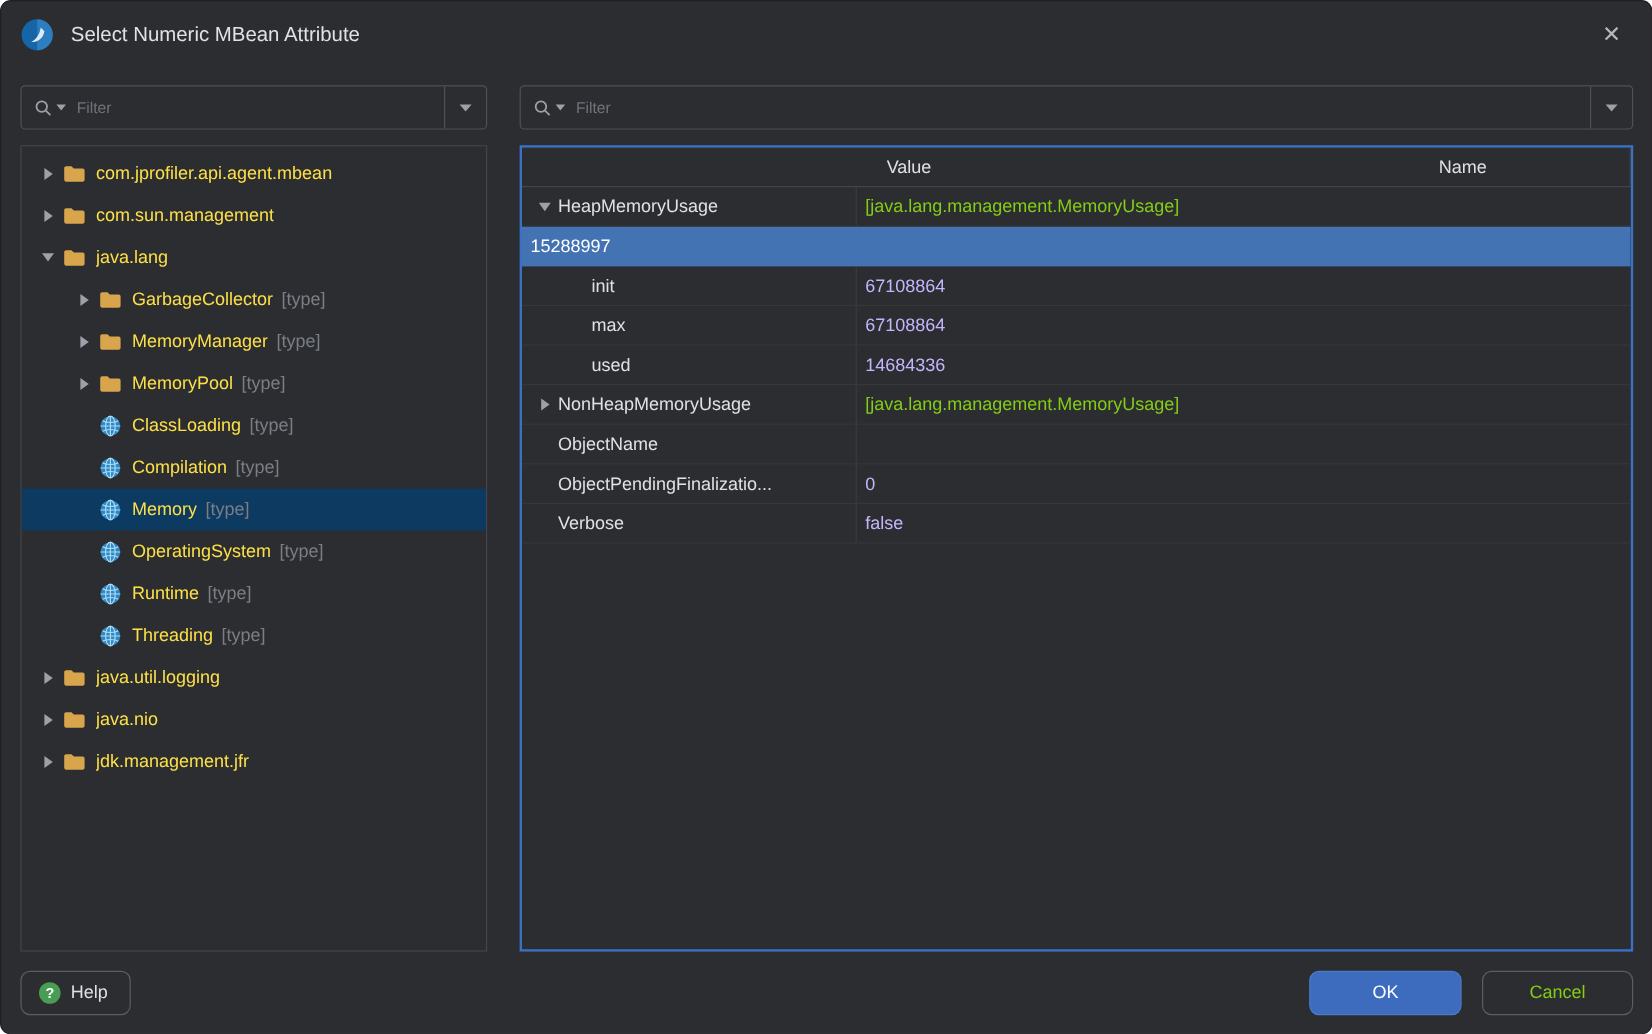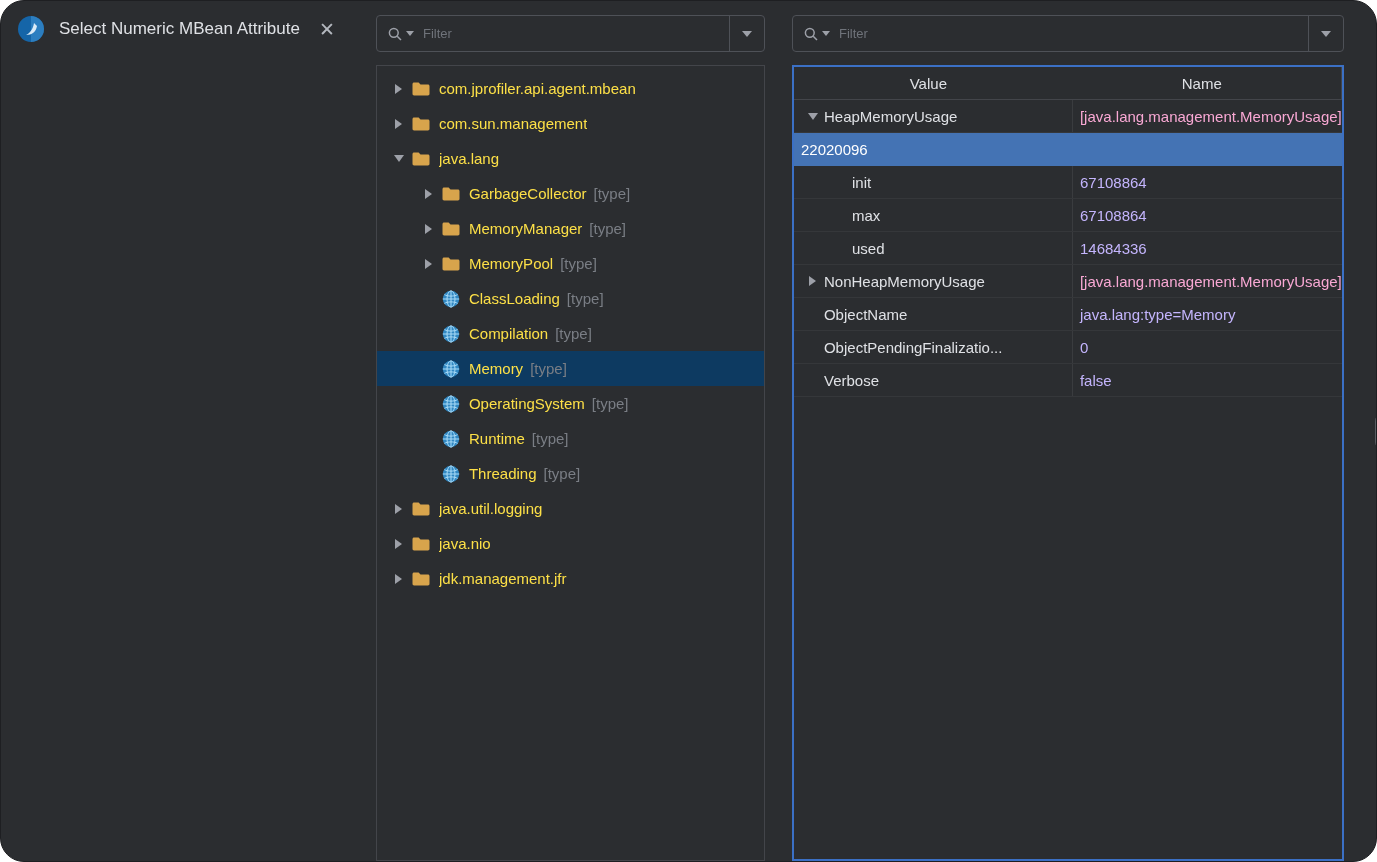--- a/index.html
+++ b/index.html
@@ -3,23 +3,23 @@
 <meta charset="utf-8">
 <style>
   html, body { margin: 0; padding: 0; background: #ffffff; }
   * { box-sizing: border-box; }
   body { font-family: "Liberation Sans", sans-serif; }
 
   .window {
     width: 1377px; height: 862px;
     background: #2B2D30;
     border: 1px solid #1E1F22;
-    border-radius: 24px;
+    border-radius: 9px;
     overflow: hidden;
-    display: flex; flex-direction: row;
+    display: flex; flex-direction: column;
     color: #DFE1E5;
   }
 
   
   .titlebar { height: 56px; flex: 0 0 auto; display: flex; align-items: center; padding: 0 20px 0 16px; gap: 14px; }
   .app-icon { width: 28px; height: 28px; flex: 0 0 auto; }
   .title { font-size: 17px; color: #DFE1E5; }
   .close-btn { margin-left: auto; width: 26px; height: 26px; display: flex; align-items: center; justify-content: center; color: #B4B8BF; font-size: 19px; cursor: default; }
 
   
@@ -50,21 +50,21 @@
   
   .table-wrap { flex: 1 1 auto; min-height: 0; border: 2px solid var(--accent-border, #3B70C5); display: flex; flex-direction: column; overflow: hidden; background: #2B2D30; }
   .table-header { height: 33px; flex: 0 0 auto; display: flex; border-bottom: 1px solid #43454A; }
   .th { display: flex; align-items: center; justify-content: center; font-size: 15px; color: #DFE1E5; }
   .th-name { width: 279px; flex: 0 0 auto; border-right: 1px solid #43454A; }
   .th-value { flex: 1 1 auto; }
   .table-body { flex: 1 1 auto; overflow: hidden; }
   .tr { height: 33px; display: flex; border-bottom: 1px solid #35373A; font-size: 15px; }
   .td-name { width: 279px; flex: 0 0 auto; border-right: 1px solid #3A3C3F; display: flex; align-items: center; padding-left: 8px; white-space: nowrap; overflow: hidden; }
   .td-value { flex: 1 1 auto; display: flex; align-items: center; padding-left: 7px; color: #c4b5fd; white-space: nowrap; overflow: hidden; }
-  .td-value.muted { color: #f9a8d4; }
+  .td-value.muted { color: #84cc16; }
   .tr.selected { background: var(--table-selection, #4473B4); border-bottom-color: transparent; }
   .tr.selected .td-name { border-right-color: transparent; }
   .tr.selected .td-name .row-label, .tr.selected .td-value { color: #FFFFFF; }
   .row-chev-slot { width: 22px; flex: 0 0 auto; display: flex; align-items: center; justify-content: center; }
   .row-indent { flex: 0 0 auto; }
   .row-label { color: #DFE1E5; }
 
   
   .footer { flex: 0 0 auto; display: flex; align-items: center; padding: 16px 15px 15px 16px; }
   .btn { height: 37px; border-radius: 8px; display: flex; align-items: center; justify-content: center; font-size: 15px; cursor: default; }
@@ -327,21 +327,21 @@
             <div class="tr">
               <div class="td-name">
                 <span class="row-chev-slot">
                   <span class="tri-down"></span>
                 </span>
                 <span class="row-label">HeapMemoryUsage</span>
               </div>
               <div class="td-value muted">[java.lang.management.MemoryUsage]</div>
             </div>
             <div class="tr selected">
-              <div class="td-value">22020096</div>
+              <div class="td-value">15288997</div>
             </div>
             <div class="tr">
               <div class="td-name">
                 <span class="row-indent" style="width: 28px;"></span>
                 <span class="row-chev-slot"></span>
                 <span class="row-label">init</span>
               </div>
               <div class="td-value">67108864</div>
             </div>
             <div class="tr">
@@ -367,21 +367,20 @@
                 </span>
                 <span class="row-label">NonHeapMemoryUsage</span>
               </div>
               <div class="td-value muted">[java.lang.management.MemoryUsage]</div>
             </div>
             <div class="tr">
               <div class="td-name">
                 <span class="row-chev-slot"></span>
                 <span class="row-label">ObjectName</span>
               </div>
-              <div class="td-value">java.lang:type=Memory</div>
             </div>
             <div class="tr">
               <div class="td-name">
                 <span class="row-chev-slot"></span>
                 <span class="row-label">ObjectPendingFinalizatio...</span>
               </div>
               <div class="td-value">0</div>
             </div>
             <div class="tr">
               <div class="td-name">

